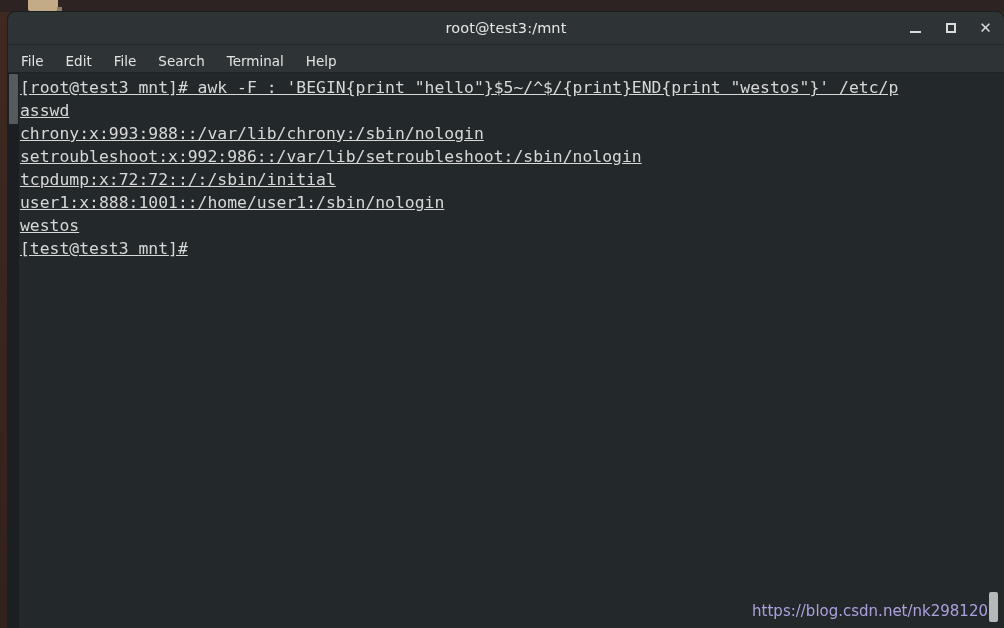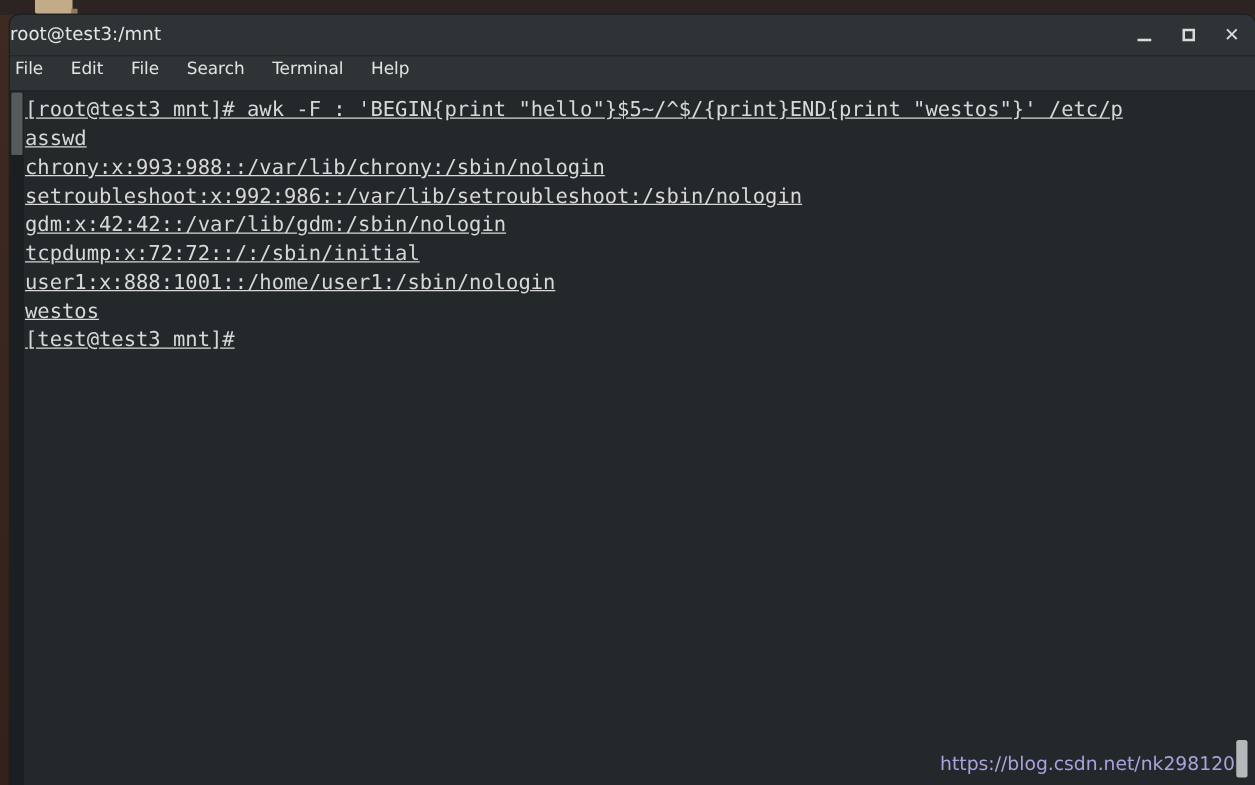--- a/index.html
+++ b/index.html
@@ -65,20 +65,21 @@
 
   
   #titlebar {
     height: 32px;
     flex: 0 0 32px;
     background: #2e3436;
     border-bottom: 1px solid #222729;
     position: relative;
     display: flex;
     align-items: center;
+    justify-content: center;
     border-radius: 7px 7px 0 0;
   }
   #window-title {
     color: #e6e6e6;
     font-size: 14.5px;
     font-family: "DejaVu Sans", sans-serif;
     letter-spacing: 0.1px;
   }
   #window-controls {
     position: absolute;
@@ -121,22 +122,22 @@
     line-height: 1;
   }
 
   
   #menubar {
     height: 27px;
     flex: 0 0 27px;
     background: #2e3436;
     border-bottom: 1px solid #1f2426;
     display: flex;
-    align-items: flex-start;
-    padding-left: 4px;
+    align-items: flex-end;
+    padding-left: 13px;
     gap: 0px;
   }
   .menu-item {
     color: #e2e4e4;
     font-size: 13.5px;
     font-family: "DejaVu Sans", sans-serif;
     padding: 2px 11px 3px 0px;
     margin-right: 11px;
     cursor: default;
   }
@@ -244,21 +245,20 @@
   <div id="terminal-body">
     <div id="scrollbar-left">
       <div id="scrollbar-thumb"></div>
     </div>
 
     <div id="terminal-screen">
       <div class="term-line">[root@test3 mnt]# awk -F : 'BEGIN{print "hello"}$5~/^$/{print}END{print "westos"}' /etc/p</div>
       <div class="term-line">asswd</div>
       <div class="term-line">chrony:x:993:988::/var/lib/chrony:/sbin/nologin</div>
       <div class="term-line">setroubleshoot:x:992:986::/var/lib/setroubleshoot:/sbin/nologin</div>
-      <div class="term-line">gdm:x:42:42::/var/lib/gdm:/sbin/nologin</div>
       <div class="term-line">tcpdump:x:72:72::/:/sbin/initial</div>
       <div class="term-line">user1:x:888:1001::/home/user1:/sbin/nologin</div>
       <div class="term-line">westos</div>
       <div class="term-line">[test@test3 mnt]#</div>
     </div>
 
     <div id="watermark">https://blog.csdn.net/nk298120</div>
     <div id="watermark-scroll-nub"></div>
   </div>
 

